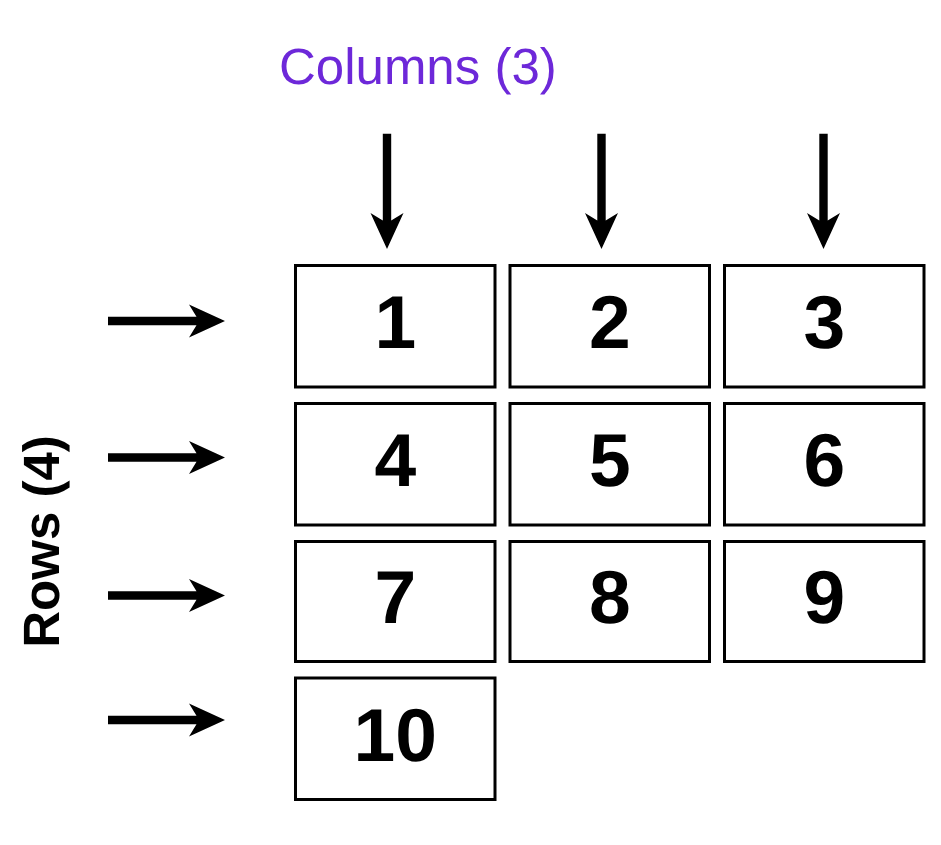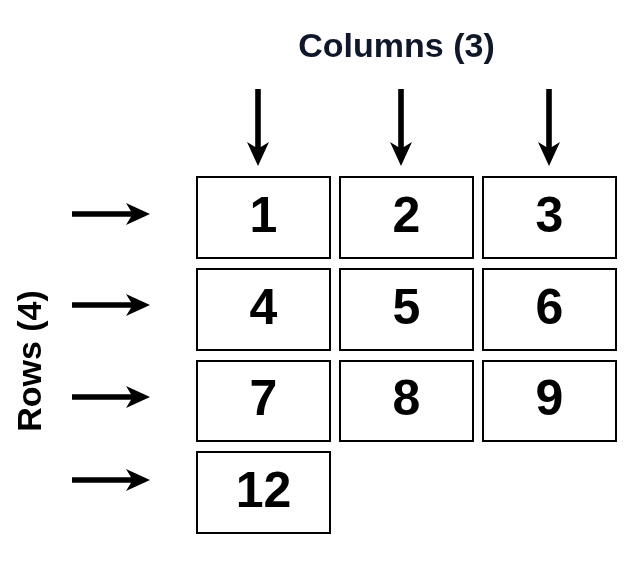--- a/index.html
+++ b/index.html
@@ -14,25 +14,24 @@
     background: #ffffff;
     overflow: hidden;
     font-family: "Liberation Sans", sans-serif;
     color: #000000;
   }
   .title {
     position: absolute;
     left: 186px;
     top: 26px;
     width: 421px;
-    text-align: center;
     font-size: 34px;
-    font-weight: 700;
+    font-weight: 400;
     letter-spacing: 0px;
-    color: #0f172a;
+    color: #6d28d9;
     white-space: nowrap;
   }
   .rows-label {
     position: absolute;
     left: 29px;
     top: 361px;
     transform: translate(-50%, -50%) rotate(-90deg);
     font-size: 34px;
     font-weight: 700;
     color: #000000;
@@ -124,16 +123,16 @@
   <div class="grid">
     <div class="cell">1</div>
     <div class="cell">2</div>
     <div class="cell">3</div>
     <div class="cell">4</div>
     <div class="cell">5</div>
     <div class="cell">6</div>
     <div class="cell">7</div>
     <div class="cell">8</div>
     <div class="cell">9</div>
-    <div class="cell">12</div>
+    <div class="cell">10</div>
   </div>
 
 </div>
 
 </body></html>

